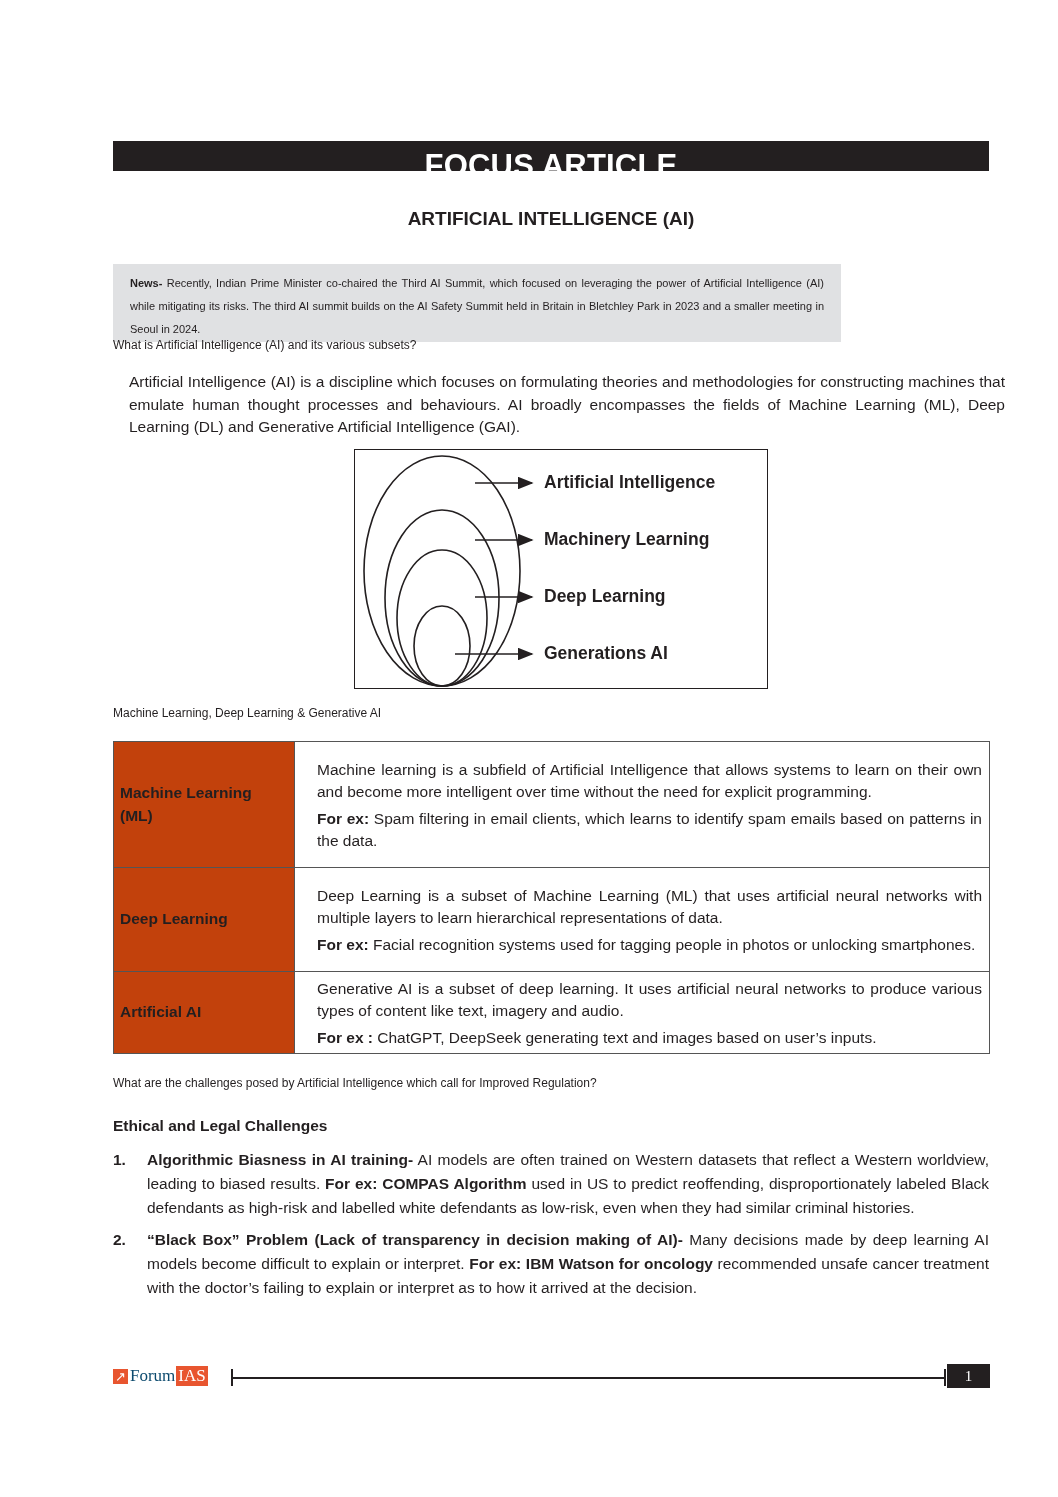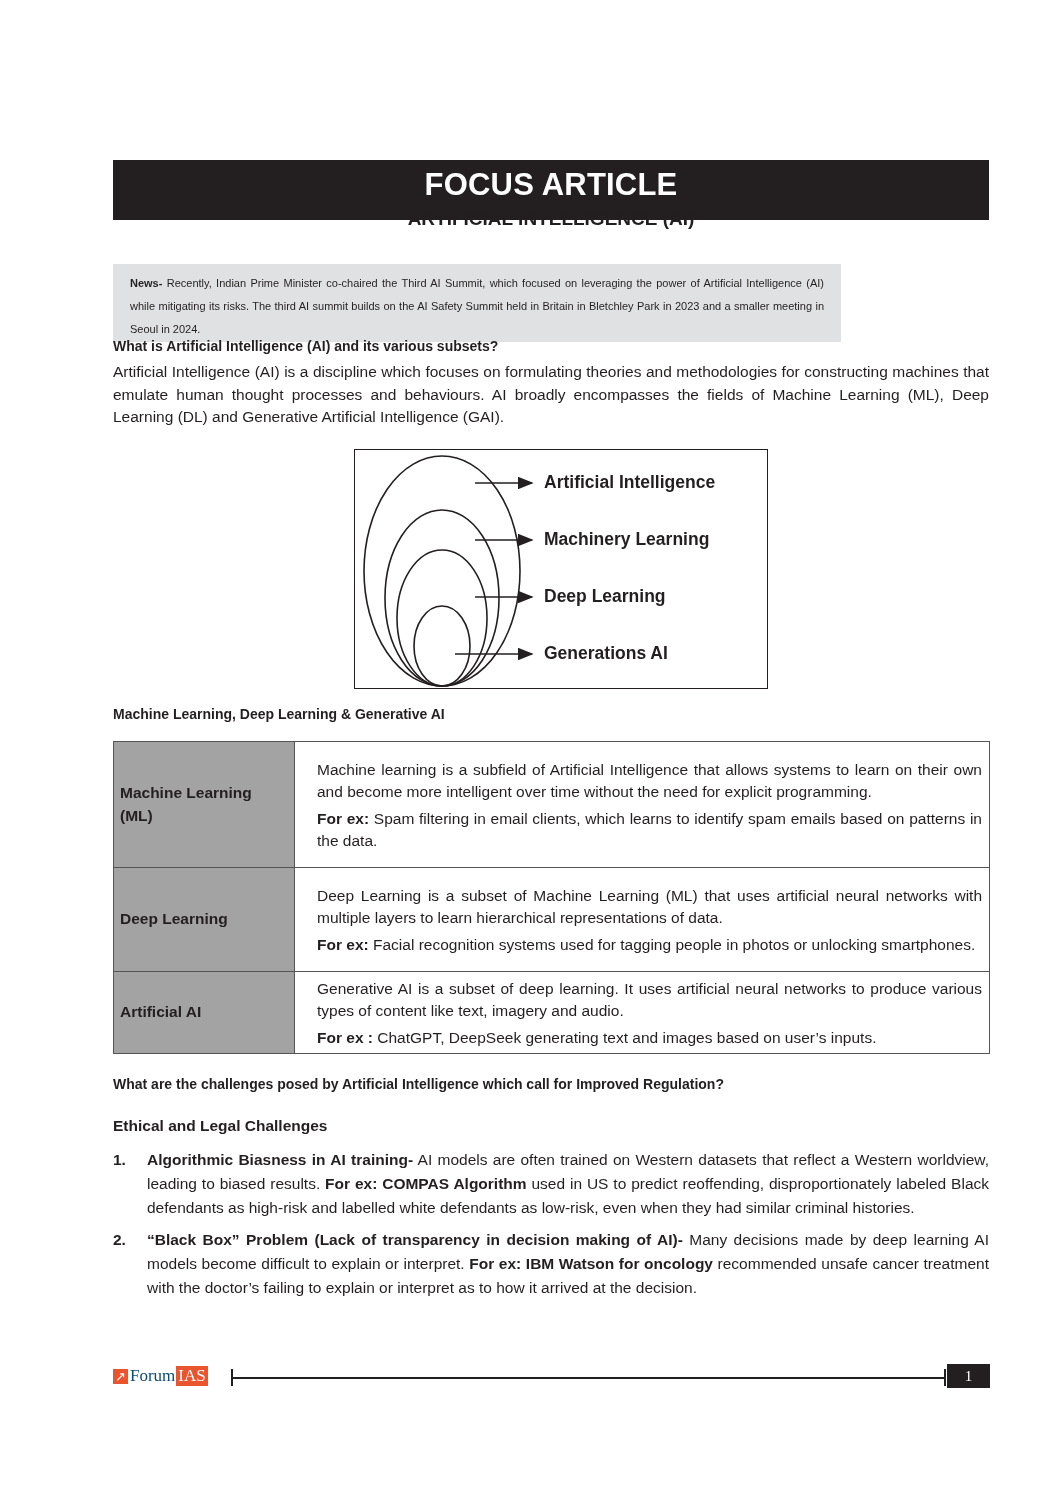--- a/index.html
+++ b/index.html
@@ -1,26 +1,26 @@
 <!DOCTYPE html>
 <html><head>
 <meta charset="utf-8">
 <style>
   html, body { margin:0; padding:0; background:#fff; }
   body { width:1058px; height:1497px; position:relative; font-family:"Liberation Sans", sans-serif; color:#231f20; overflow:hidden; }
-  .banner { position:absolute; left:113px; top:141px; width:876px; height:60px; background:#231f20; color:#fff; text-align:center; font-weight:bold; font-size:31px; line-height:50px; letter-spacing:0.2px;margin-top:19px; }
+  .banner { position:absolute; left:113px; top:141px; width:876px; height:30px; background:#231f20; color:#fff; text-align:center; font-weight:bold; font-size:31px; line-height:50px; letter-spacing:0.2px; }
   .subtitle { position:absolute; left:113px; top:208px; width:876px; text-align:center; font-weight:bold; font-size:19px; }
   .news { position:absolute; left:113px; top:264px; width:728px; height:78px; background:#e0e1e3; box-sizing:border-box; padding:8px 17px; font-size:11px; line-height:23px; text-align:justify; }
-  .h2 { position:absolute; left:113px; font-weight:bold; font-size:14px; }
+  .h2 { position:absolute; left:113px; font-weight:normal; font-size:12px; }
   .para { position:absolute; left:113px; width:876px; font-size:15.5px; line-height:22.5px; text-align:justify; }
   .diagram { position:absolute; left:354px; top:449px; width:414px; height:240px; border:1.5px solid #231f20; box-sizing:border-box; }
   .dlabel { position:absolute; left:189px; font-weight:bold; font-size:17.5px; }
   table.cmp { position:absolute; left:113px; top:741px; width:877px; border-collapse:collapse; font-size:15.5px; line-height:22.5px; }
   table.cmp td { border:1.5px solid #555; vertical-align:middle; }
-  table.cmp td.term { width:168px; background:#a3a3a3; font-weight:bold; padding:0 6px; font-size:15.5px; }
+  table.cmp td.term { width:168px; background:#c2410c; font-weight:bold; padding:0 6px; font-size:15.5px; }
   table.cmp td.desc { padding:5px 7px 3px 22px; text-align:justify; }
   table.cmp p { margin:0; }
   table.cmp p + p { margin-top:4px; }
   b { font-weight:bold; }
   .h3 { position:absolute; left:113px; top:1117px; font-weight:bold; font-size:15.5px; }
   ol.list { position:absolute; left:113px; top:1148px; width:876px; margin:0; padding:0; list-style:none; font-size:15.5px; line-height:24px; }
   ol.list li { position:relative; padding-left:34px; text-align:justify; margin-bottom:8px; }
   ol.list li .num { position:absolute; left:0; top:0; font-weight:bold; }
   .footer { position:absolute; left:113px; top:1365px; width:877px; height:24px; }
   .logo { position:absolute; left:0; top:1px; height:20px; display:flex; align-items:center; font-family:"Liberation Serif", serif; font-size:17px; }
@@ -36,21 +36,21 @@
 <body>
 
 <div class="banner">FOCUS ARTICLE</div>
 <div class="subtitle">ARTIFICIAL INTELLIGENCE (AI)</div>
 
 <div class="news">
   <b>News-</b><span> Recently, Indian Prime Minister co-chaired the Third AI Summit, which focused on leveraging the power of Artificial Intelligence (AI) while mitigating its risks. The third AI summit builds on the AI Safety Summit held in Britain in Bletchley Park in 2023 and a smaller meeting in Seoul in 2024.</span>
 </div>
 
 <div class="h2" style="top:338px;">What is Artificial Intelligence (AI) and its various subsets?</div>
-<div class="para" style="top:361px;">Artificial Intelligence (AI) is a discipline which focuses on formulating theories and methodologies for constructing machines that emulate human thought processes and behaviours. AI broadly encompasses the fields of Machine Learning (ML), Deep Learning (DL) and Generative Artificial Intelligence (GAI).</div>
+<div class="para" style="top:371px;margin-left:16px;">Artificial Intelligence (AI) is a discipline which focuses on formulating theories and methodologies for constructing machines that emulate human thought processes and behaviours. AI broadly encompasses the fields of Machine Learning (ML), Deep Learning (DL) and Generative Artificial Intelligence (GAI).</div>
 
 <div class="diagram">
   <svg width="377" height="240" style="position:absolute;left:0;top:0;">
     <defs>
       <marker id="ah" markerWidth="10" markerHeight="8" refX="9" refY="4" orient="auto">
         <path d="M0,0 L10,4 L0,8 Z" fill="#231f20"></path>
       </marker>
     </defs>
     <ellipse cx="87" cy="121" rx="78" ry="115" fill="none" stroke="#231f20" stroke-width="1.6"></ellipse>
     <ellipse cx="87" cy="148" rx="57" ry="88" fill="none" stroke="#231f20" stroke-width="1.6"></ellipse>

